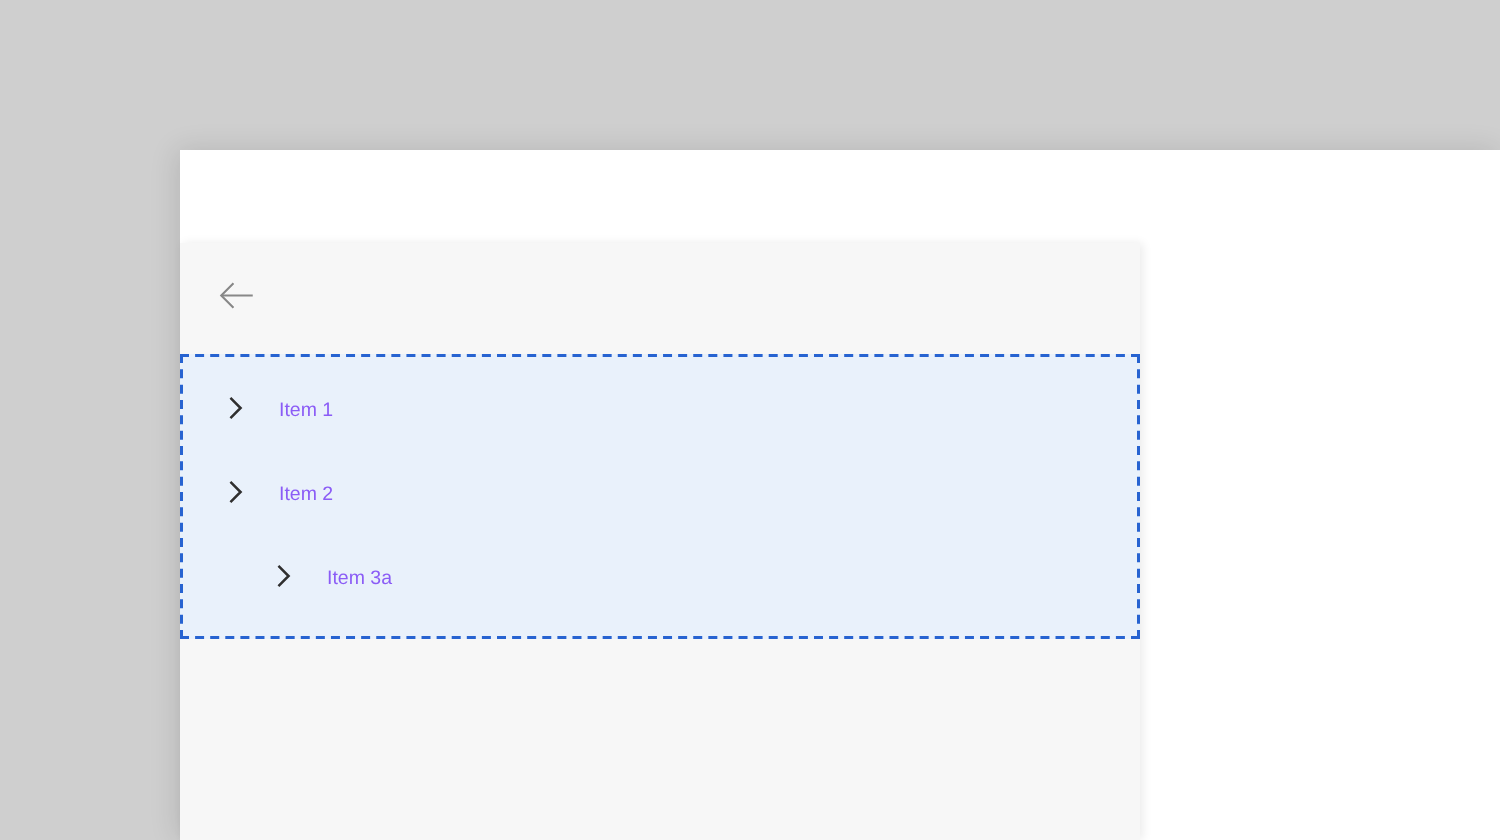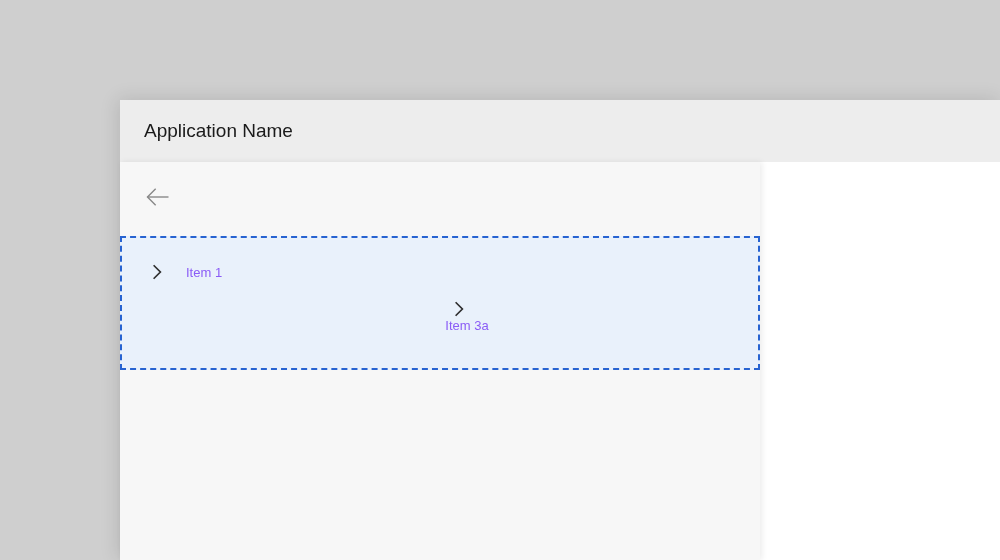--- a/index.html
+++ b/index.html
@@ -69,64 +69,68 @@
       display: flex;
       align-items: center;
       height: 56px;
       padding-left: 22px;
       font-size: 13px;
       color: #8b5cf6;
       font-weight: 400;
     }
     .tree-item.child {
       padding-left: 54px;
-      flex-direction: column;
     }
     .chevron {
       width: 26px;
       display: flex;
       align-items: center;
       justify-content: center;
       margin-right: 16px;
     }
     .chevron svg {
       width: 14px;
       height: 18px;
       stroke: #2f2f2f;
       stroke-width: 1.5;
       fill: none;
     }
   </style>
 </head>
 <body>
 
 <div class="window">
-  <div class="titlebar">
-    <span>Application Name</span>
-  </div>
 
   <div class="content-area">
     <div class="back-row">
       <span class="back-icon">
         <svg viewBox="0 0 24 24">
             <line x1="3" y1="12" x2="21" y2="12"></line>
             <polyline points="10 5 3 12 10 19"></polyline>
           </svg>
       </span>
     </div>
 
     <div class="tree-container">
       <div class="tree-item">
         <span class="chevron">
           <svg viewBox="0 0 10 16">
               <polyline points="2 2 8 8 2 14"></polyline>
             </svg>
         </span>
         <span>Item 1</span>
       </div>
+      <div class="tree-item">
+        <span class="chevron">
+          <svg viewBox="0 0 10 16">
+              <polyline points="2 2 8 8 2 14"></polyline>
+            </svg>
+        </span>
+        <span>Item 2</span>
+      </div>
       <div class="tree-item child">
         <span class="chevron">
           <svg viewBox="0 0 10 16">
               <polyline points="2 2 8 8 2 14"></polyline>
             </svg>
         </span>
         <span>Item 3a</span>
       </div>
     </div>
   </div>

